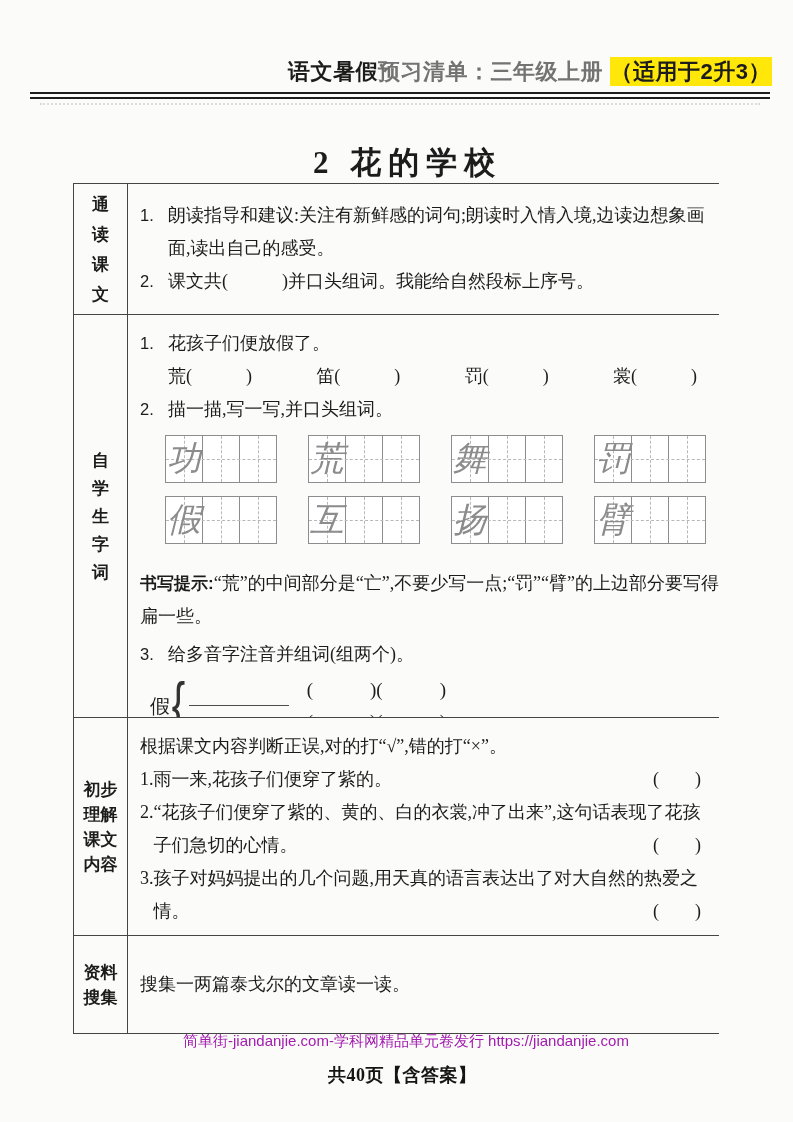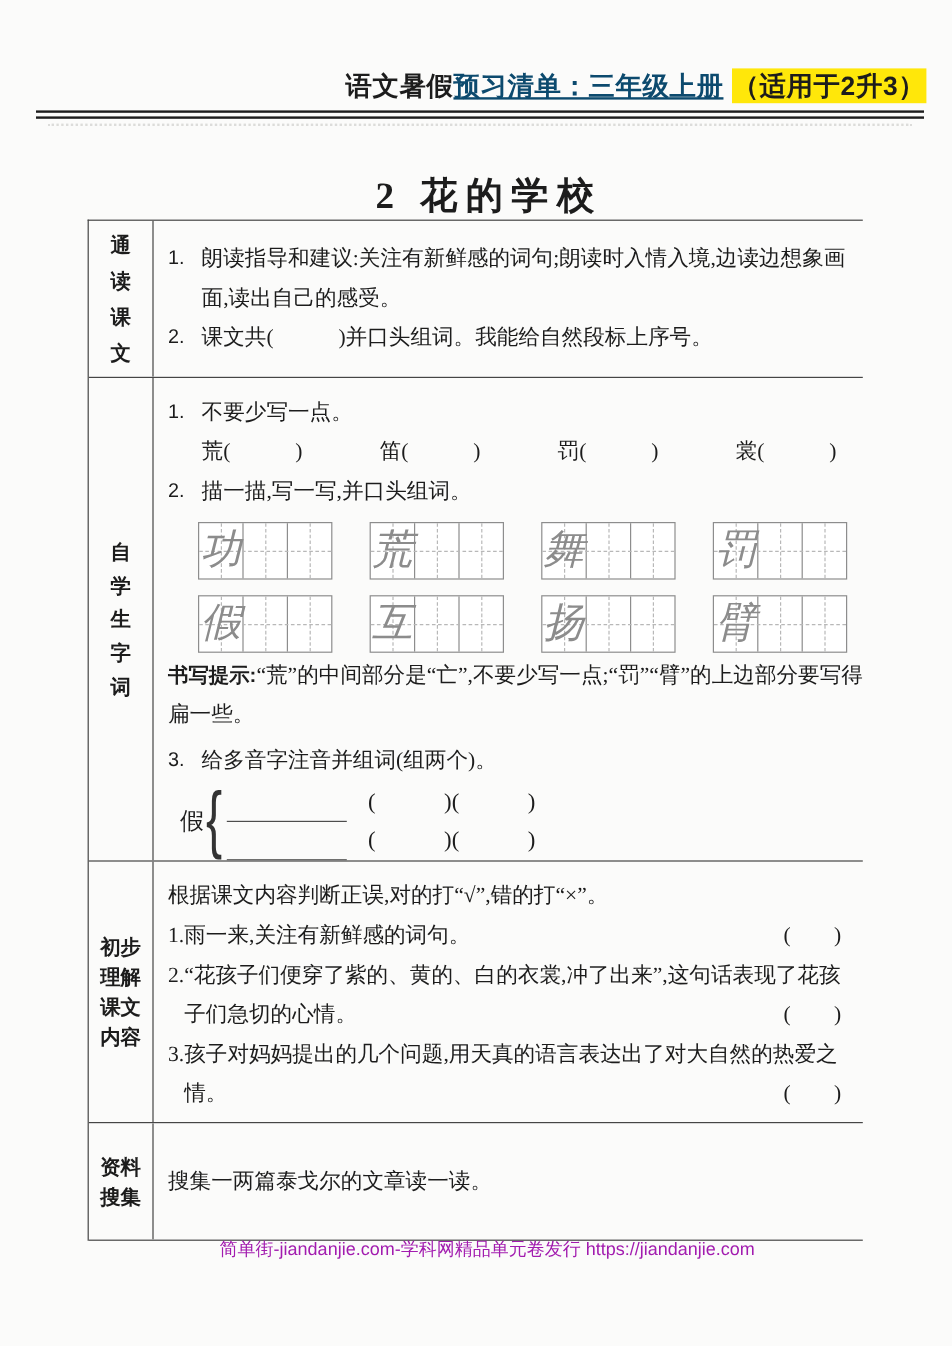--- a/index.html
+++ b/index.html
@@ -3,21 +3,21 @@
 <meta charset="utf-8">
 <style>
   html,body{margin:0;padding:0;}
   body{width:793px;height:1122px;position:relative;background:#fbfbfa;overflow:hidden;
        font-family:"Liberation Serif",serif;color:#1c1c1c;}
   .page{position:absolute;inset:0;}
 
   
   .header{position:absolute;top:57px;right:21px;font-family:"Liberation Sans",sans-serif;
           font-weight:900;font-size:22px;white-space:nowrap;letter-spacing:.5px;}
-  .header .red{color:#0c4a6e;text-decoration:underline;}
+  .header .red{color:#737373;}
   .header .hl{background:#ffe70a;padding:2px 1px;margin-top:12px;}
   .rule-double{position:absolute;top:92px;left:30px;right:23px;height:3px;
                border-top:2.5px solid #1d1d1d;border-bottom:2.5px solid #1d1d1d;}
   .rule-dotted{position:absolute;top:103px;left:40px;right:33px;border-top:2px dotted #dcdcda;}
 
   
   .lesson-title{position:absolute;top:142px;left:0;width:100%;text-align:center;
                 font-weight:700;font-size:31px;letter-spacing:7px;margin-left:11px;}
 
   
@@ -45,21 +45,21 @@
   .grid-row .tzg{margin-right:31px;}
   .tzg{display:flex;border:1px solid #8d8d8d;position:relative;background:#fff;}
   .tzg::after{content:"";position:absolute;left:0;right:0;top:50%;border-top:1px dashed #b8b8b8;}
   .cell{width:36px;height:46px;position:relative;display:block;}
   .cell + .cell{border-left:1px solid #8d8d8d;}
   .cell::before{content:"";position:absolute;top:0;bottom:0;left:50%;border-left:1px dashed #b8b8b8;}
   .tzg-char{position:absolute;inset:0;text-align:center;font-size:34px;line-height:46px;
             color:#8c8c8c;z-index:2;font-weight:400;}
 
   
-  .tip{margin-top:2px;}
+  .tip{margin-top:23px;}
   .tip-label{font-family:"Liberation Sans",sans-serif;font-weight:700;font-size:17px;}
 
   
   .duoyin{display:flex;align-items:center;margin:2px 0 0 10px;}
   .dy-char{font-size:20px;}
   .dy-brace{font-family:"Liberation Sans",sans-serif;font-size:62px;font-weight:200;
             line-height:1;transform:scaleX(.65);margin:0 0 4px -2px;color:#333;}
   .dy-lines{display:flex;flex-direction:column;}
   .dy-line{display:flex;align-items:flex-end;height:32px;}
   .dy-blank{width:100px;border-bottom:1.3px solid #4d4d4d;height:24px;margin-right:18px;}
@@ -117,21 +117,21 @@
         <span>自</span>
         <span>学</span>
         <span>生</span>
         <span>字</span>
         <span>词</span>
       </div>
       <div class="content-cell">
 
         <div class="li">
           <span class="num">1.</span>
-          <div class="txt">不要少写一点。</div>
+          <div class="txt">花孩子们便放假了。</div>
         </div>
 
         <div class="pinyin">
           <span><span>荒</span><span>(　　　)</span></span>
           <span><span>笛</span><span>(　　　)</span></span>
           <span><span>罚</span><span>(　　　)</span></span>
           <span><span>裳</span><span>(　　　)</span></span>
         </div>
 
         <div class="li">
@@ -232,21 +232,21 @@
         <span>初步</span>
         <span>理解</span>
         <span>课文</span>
         <span>内容</span>
       </div>
       <div class="content-cell">
         <div>根据课文内容判断正误,对的打“√”,错的打“×”。</div>
 
         <div class="judge-item">
           <span class="num">1.</span>
-          <div class="txt">雨一来,关注有新鲜感的词句。</div>
+          <div class="txt">雨一来,花孩子们便穿了紫的。</div>
           <span class="judge-bracket">(　　)</span>
         </div>
         <div class="judge-item">
           <span class="num">2.</span>
           <div class="txt">“花孩子们便穿了紫的、黄的、白的衣裳,冲了出来”,这句话表现了花孩子们急切的心情。</div>
           <span class="judge-bracket">(　　)</span>
         </div>
         <div class="judge-item">
           <span class="num">3.</span>
           <div class="txt">孩子对妈妈提出的几个问题,用天真的语言表达出了对大自然的热爱之情。</div>
@@ -261,14 +261,15 @@
         <span>搜集</span>
       </div>
       <div class="content-cell">
         <div>搜集一两篇泰戈尔的文章读一读。</div>
       </div>
     </div>
 
   </div>
 
   <div class="watermark">简单街-jiandanjie.com-学科网精品单元卷发行 https://jiandanjie.com</div>
+  <div class="page-info">共40页【含答案】</div>
 
 </div>
 
 </body></html>

